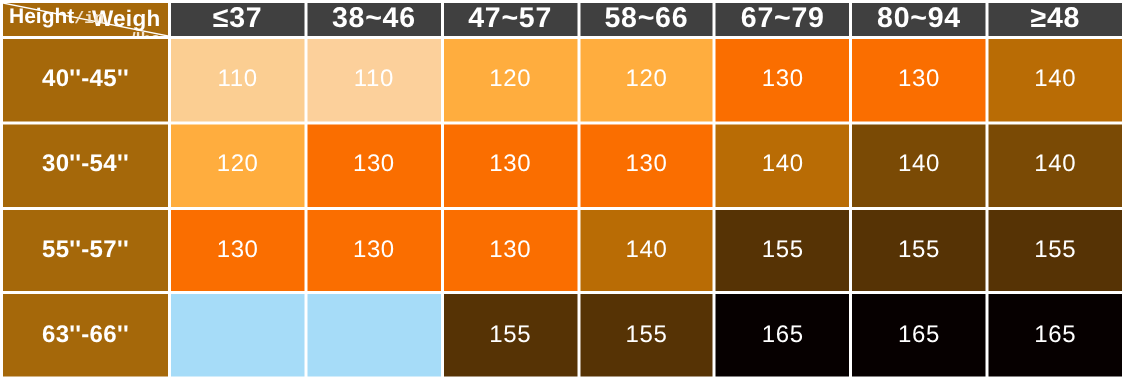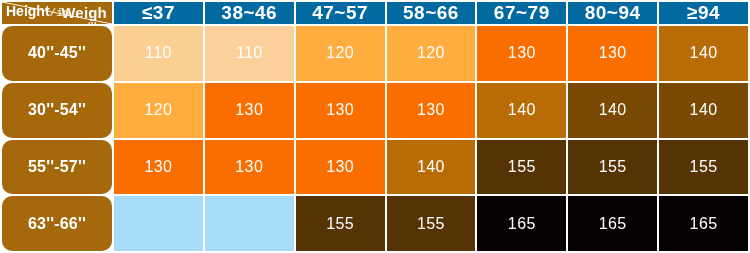--- a/index.html
+++ b/index.html
@@ -77,32 +77,31 @@
     font-weight: bold;
     font-size: 14px;
     white-space: nowrap;
   }
   th.corner-cell .height-label .unit {
     font-size: 11px;
     color: #f3e3cb;
     font-family: Liberation Mono, monospace;
   }
   th.col-header {
-    background: #0369a1;
+    background: #404040;
     font-weight: bold;
     font-size: 19px;
     letter-spacing: 0.5px;
   }
   td.row-header {
     background: #a5680a;
     font-weight: bold;
     font-size: 16px;
     letter-spacing: 0.2px;
     width: 110px;
-    border-radius: 10px;
   }
   td.data-cell {
     font-size: 16px;
     font-weight: normal;
     letter-spacing: 0.4px;
   }
 </style>
 </head>
 <body>
 
@@ -121,21 +120,21 @@
           <span class="height-label">
             <span>Height</span><span class="unit">/in</span>
           </span>
         </th>
         <th class="col-header">≤37</th>
         <th class="col-header">38~46</th>
         <th class="col-header">47~57</th>
         <th class="col-header">58~66</th>
         <th class="col-header">67~79</th>
         <th class="col-header">80~94</th>
-        <th class="col-header">≥94</th>
+        <th class="col-header">≥48</th>
       </tr>
     </thead>
     <tbody>
       <tr>
         <td class="row-header">40''-45''</td>
         <td class="data-cell" style="background-color: rgb(251, 206, 146);">110</td>
         <td class="data-cell" style="background-color: rgb(252, 208, 155);">110</td>
         <td class="data-cell" style="background-color: rgb(255, 173, 62);">120</td>
         <td class="data-cell" style="background-color: rgb(255, 173, 62);">120</td>
         <td class="data-cell" style="background-color: rgb(250, 110, 0);">130</td>

